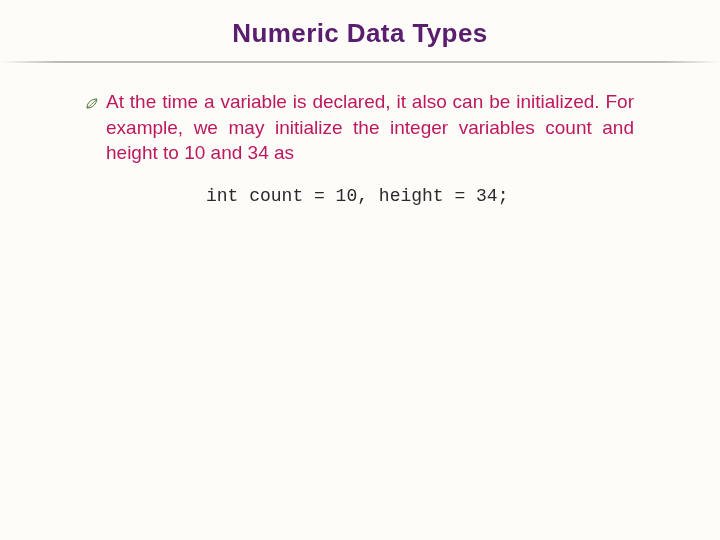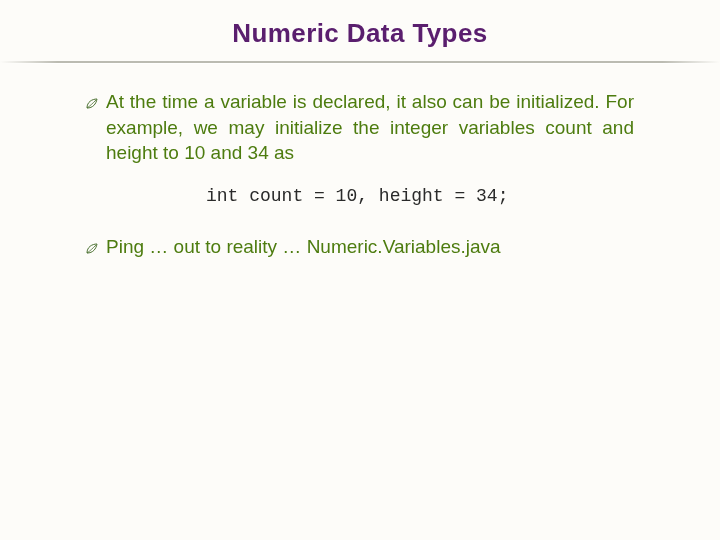--- a/index.html
+++ b/index.html
@@ -62,21 +62,21 @@
     }
     .bullet-icon {
       flex: 0 0 auto;
       margin-top: 7px;
       margin-right: 8px;
     }
     .bullet-text {
       flex: 1;
       font-size: 19px;
       line-height: 1.35;
-      color: #4d7c0f;
+      color: #be185d;
       text-align: justify;
       font-family: Verdana, Geneva, sans-serif;
     }
     .bullet-text.noj {
       text-align: left;
     }
     .code-block {
       font-family: "Courier New", Courier, monospace;
       font-size: 18px;
       color: #2a2a2a;
@@ -99,24 +99,15 @@
         <svg width="12" height="12" viewBox="0 0 12 12">
           <path d="M1 10 C 1 4, 6 1, 11 1 C 10 6, 7 10, 1 10 Z" fill="none" stroke="#4a7030" stroke-width="1"></path>
           <path d="M1 10 C 4 8, 7 5, 10 2" fill="none" stroke="#4a7030" stroke-width="0.8"></path>
         </svg>
       </span>
       <span class="bullet-text">At the time a variable is declared, it also can be initialized. For example, we may initialize the integer variables count and height to 10 and 34 as</span>
     </div>
 
     <div class="code-block">int count = 10, height = 34;</div>
 
-    <div class="bullet-item">
-      <span class="bullet-icon">
-        <svg width="12" height="12" viewBox="0 0 12 12">
-          <path d="M1 10 C 1 4, 6 1, 11 1 C 10 6, 7 10, 1 10 Z" fill="none" stroke="#4a7030" stroke-width="1"></path>
-          <path d="M1 10 C 4 8, 7 5, 10 2" fill="none" stroke="#4a7030" stroke-width="0.8"></path>
-        </svg>
-      </span>
-      <span class="bullet-text noj">Ping … out to reality … Numeric.Variables.java</span>
-    </div>
 
   </div>
 </div>
 
 </body></html>

